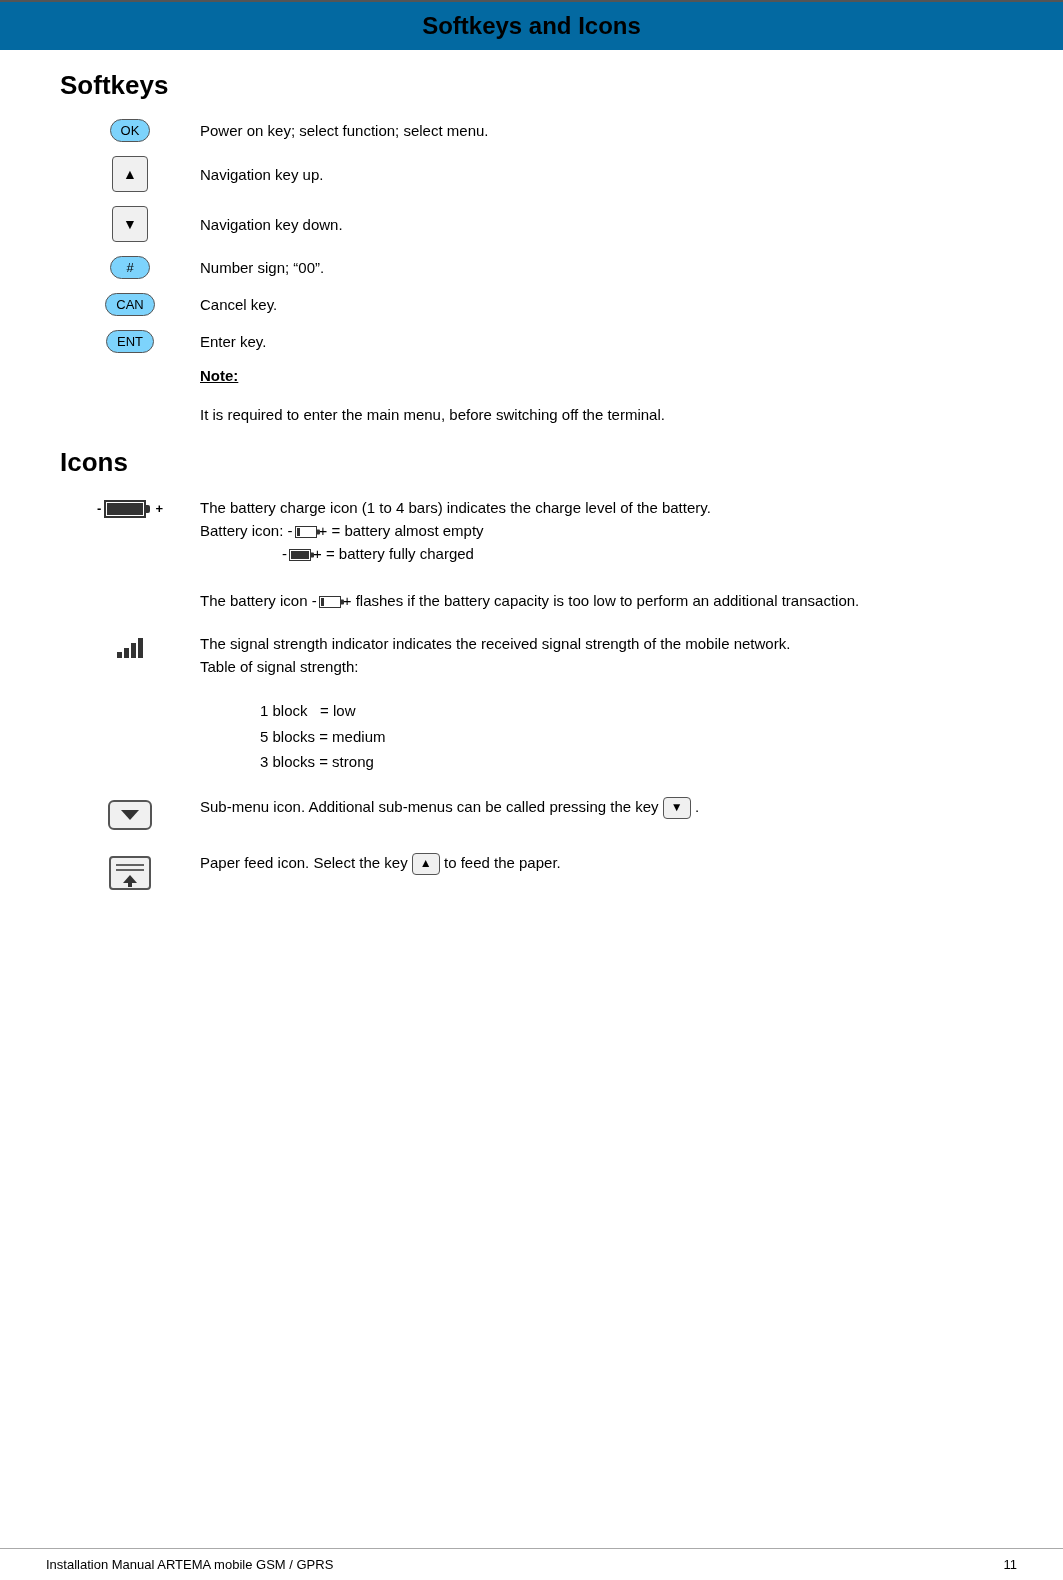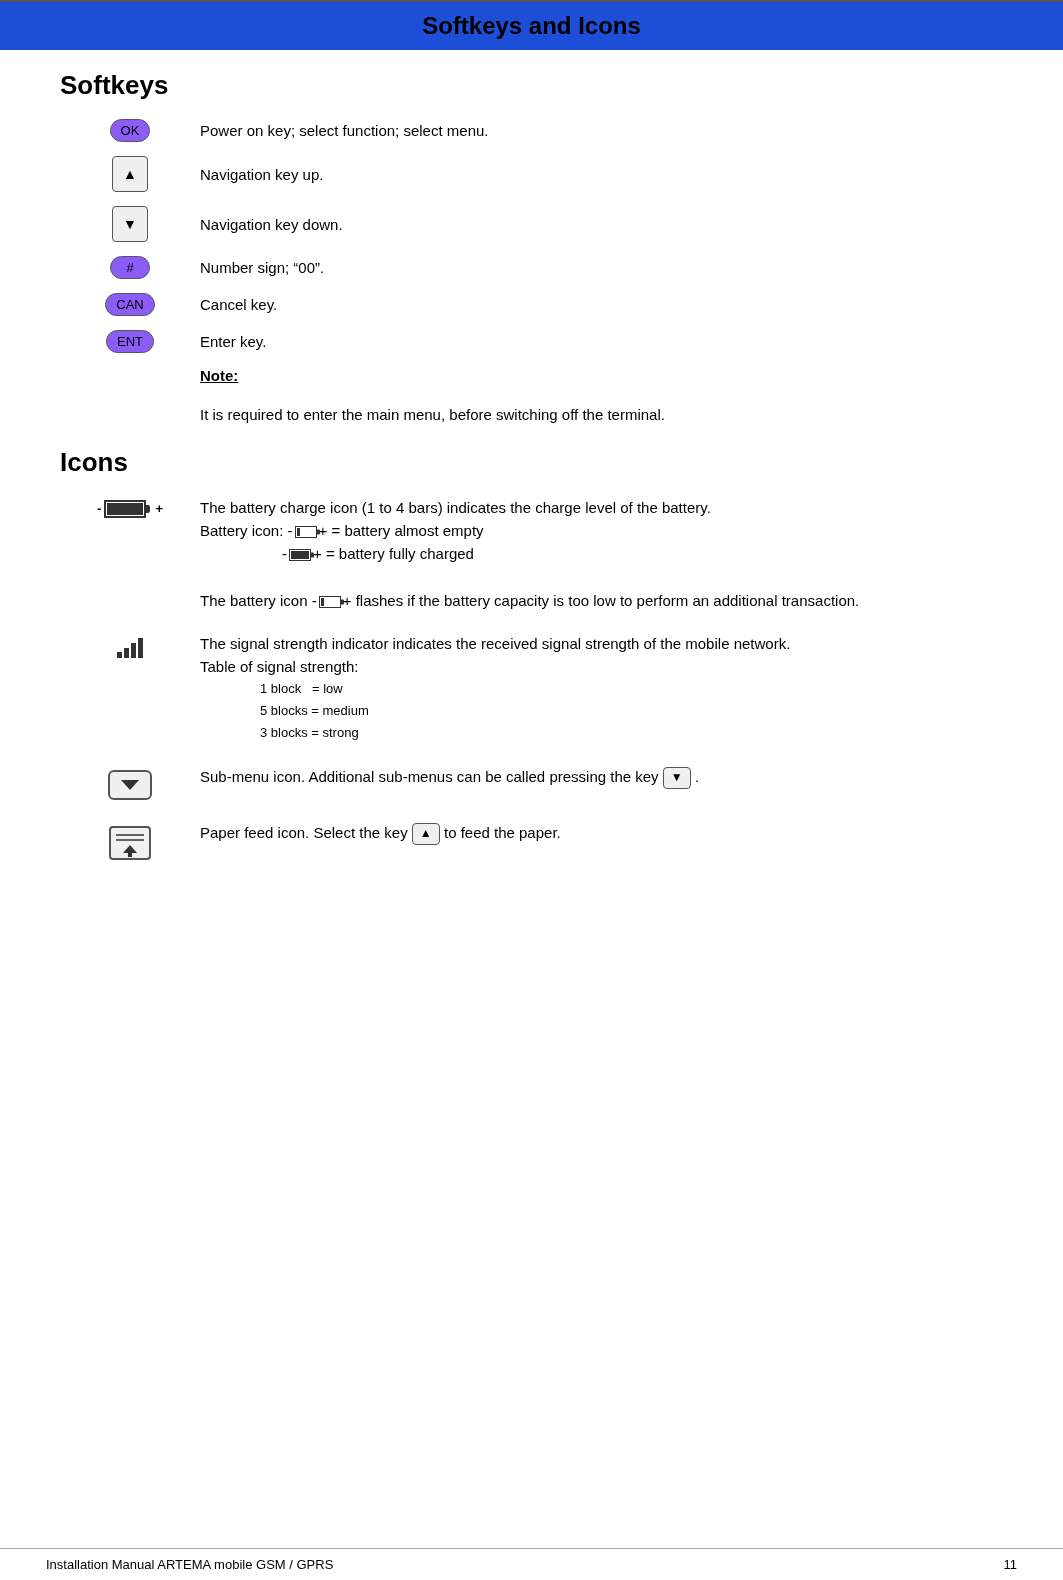--- a/index.html
+++ b/index.html
@@ -8,21 +8,21 @@
       font-size: 15px;
       background: #fff;
       color: #000;
       width: 1063px;
       min-height: 1580px;
       position: relative;
     }
 
     
     .page-header {
-      background: #1d4ed8;
+      background: #0369a1;
       border-top: 2px solid #555;
       padding: 10px 35px;
       text-align: center;
     }
     .page-header h1 {
       font-size: 24px;
       font-weight: bold;
     }
 
     
@@ -54,21 +54,21 @@
     .softkey-desc {
       flex: 1;
       font-size: 15px;
     }
     .key-btn-round {
       border: 1.5px solid #555;
       border-radius: 12px;
       padding: 3px 10px;
       font-size: 13px;
       font-weight: normal;
-      background: #8b5cf6;
+      background: #7dd3fc;
       display: inline-block;
       min-width: 40px;
       text-align: center;
     }
     .key-arrow-up {
       border: 1.5px solid #555;
       border-radius: 4px;
       width: 36px;
       height: 36px;
       background: #f0f0f0;
@@ -203,22 +203,22 @@
       transform: translateY(-50%);
       width: 3px;
       height: 5px;
       background: #333;
       border-radius: 0 1px 1px 0;
     }
 
     
     .signal-table {
       margin-left: 60px;
-      margin-top: 0;
-      font-size: 13px;
+      margin-top: 20px;
+      font-size: 15px;
       line-height: 1.7;
     }
 
     
     .page-footer {
       position: absolute;
       bottom: 0;
       left: 0;
       right: 0;
       border-top: 1px solid #aaa;

